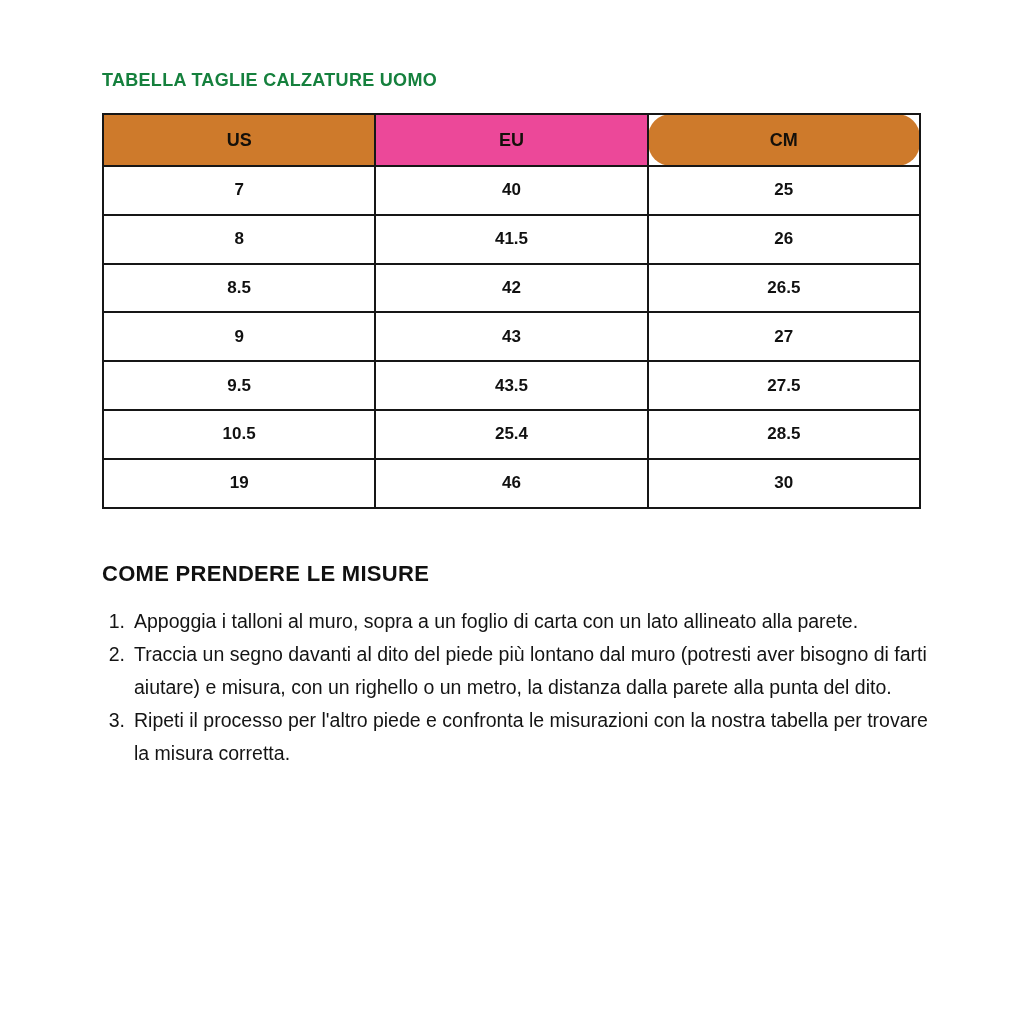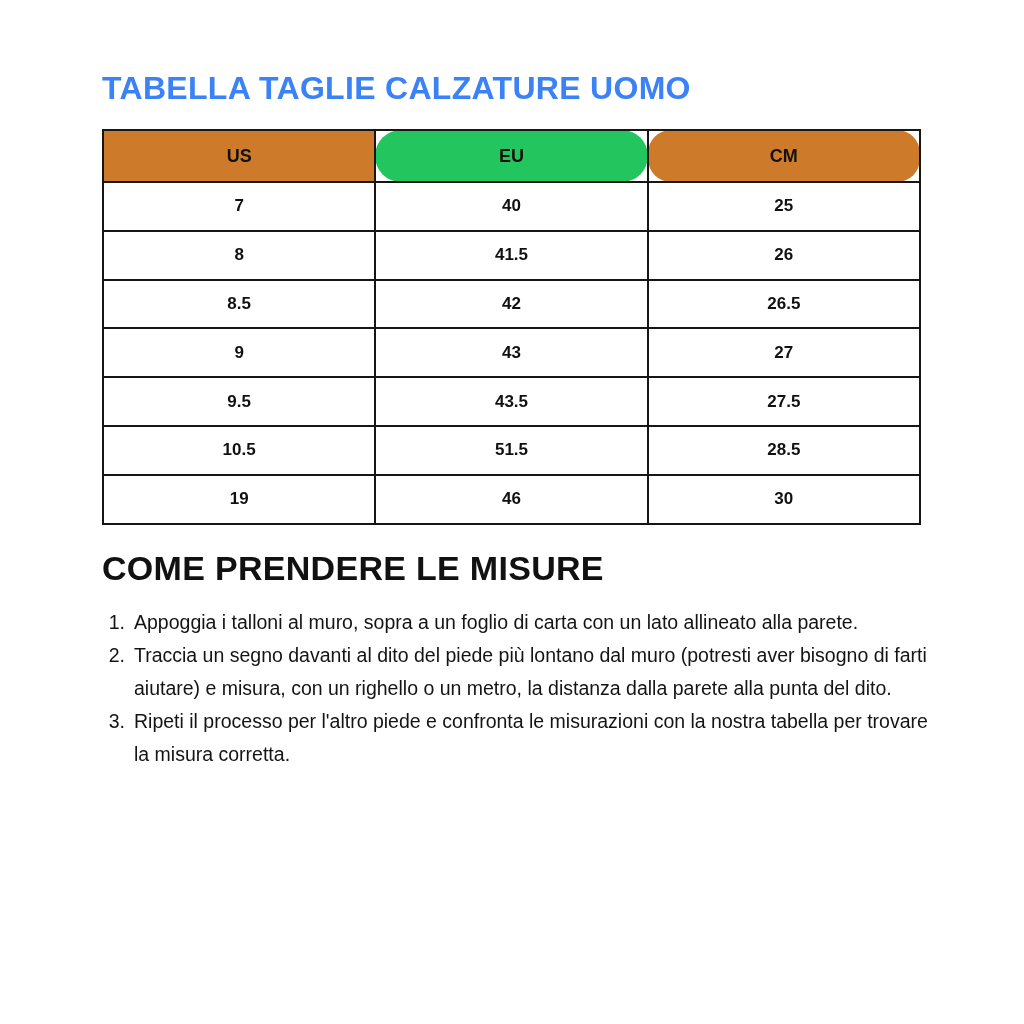--- a/index.html
+++ b/index.html
@@ -10,25 +10,25 @@
     font-family: "Liberation Sans", sans-serif;
     color: #111111;
   }
   .page {
     width: 1024px;
     height: 1024px;
     padding: 70px 102px 0 102px;
     overflow: hidden;
   }
   .table-title {
-    font-size: 32px;
+    font-size: 18px;
     font-weight: bold;
     letter-spacing: 0.3px;
     margin-bottom: 22px;
-    color: #3b82f6;
+    color: #15803d;
   }
   table.size-table {
     width: 819px;
     border-collapse: collapse;
     table-layout: fixed;
   }
   table.size-table th,
   table.size-table td {
     border: 2px solid #161616;
     text-align: center;
@@ -40,24 +40,24 @@
     height: 52px;
     font-size: 18px;
     color: #14100a;
   }
   table.size-table td {
     height: 48.8px;
     font-size: 17px;
     background: #ffffff;
   }
   .measure-title {
-    font-size: 34px;
+    font-size: 22px;
     font-weight: bold;
     letter-spacing: 0.3px;
-    margin-top: 24px;
+    margin-top: 52px;
     margin-bottom: 18px;
     color: #111111;
   }
   .steps {
     width: 830px;
   }
   .step {
     display: flex;
     align-items: flex-start;
     font-size: 19.5px;
@@ -77,21 +77,21 @@
 <body>
 
 <div class="page">
 
   <div class="table-title">TABELLA TAGLIE CALZATURE UOMO</div>
 
   <table class="size-table">
     <thead>
       <tr>
         <th style="background: rgb(206, 122, 43);">US</th>
-        <th style="background: #22c55e; border-radius: 26px;">EU</th>
+        <th style="background: #ec4899;">EU</th>
         <th style="background: rgb(206, 122, 43); border-radius: 23px;">CM</th>
       </tr>
     </thead>
     <tbody>
       <tr>
         <td>7</td>
         <td>40</td>
         <td>25</td>
       </tr>
       <tr>
@@ -109,21 +109,21 @@
         <td>43</td>
         <td>27</td>
       </tr>
       <tr>
         <td>9.5</td>
         <td>43.5</td>
         <td>27.5</td>
       </tr>
       <tr>
         <td>10.5</td>
-        <td>51.5</td>
+        <td>25.4</td>
         <td>28.5</td>
       </tr>
       <tr>
         <td>19</td>
         <td>46</td>
         <td>30</td>
       </tr>
     </tbody>
   </table>
 

